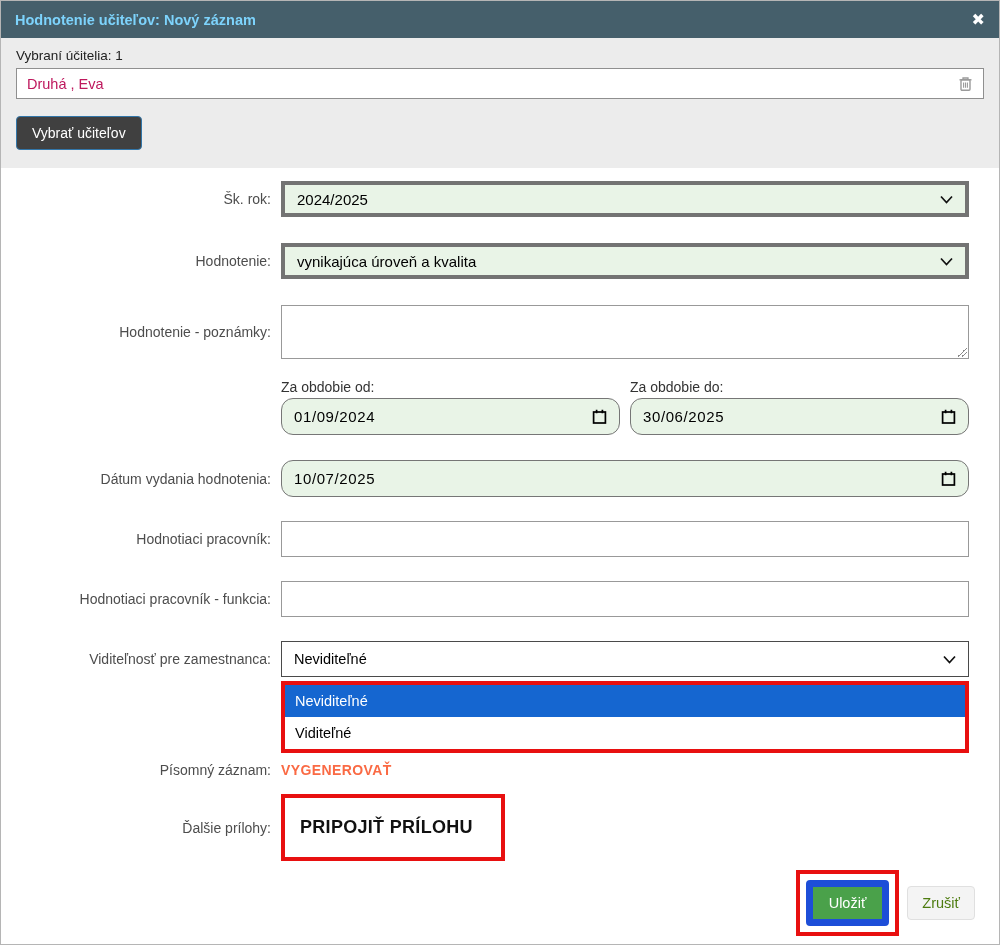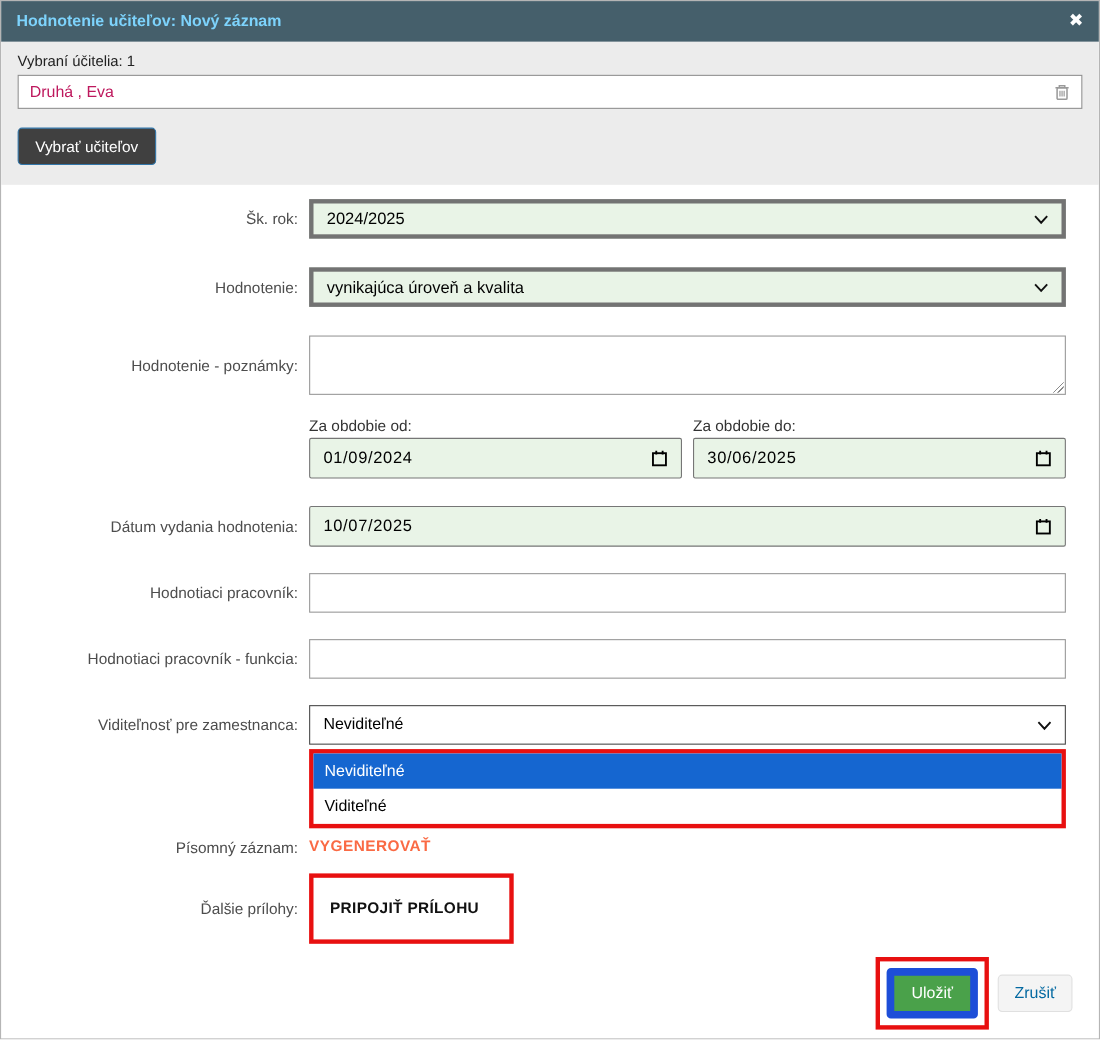--- a/index.html
+++ b/index.html
@@ -42,44 +42,44 @@
   .txtarea{background:#fff;border:1px solid #999;height:54px;position:relative;box-sizing:border-box;}
   .grip{position:absolute;right:1px;bottom:1px;width:10px;height:10px;
         background:linear-gradient(135deg,transparent 0,transparent 50%,#8a8a8a 50%,#8a8a8a 57%,
         transparent 57%,transparent 70%,#8a8a8a 70%,#8a8a8a 77%,transparent 77%);}
 
   .date-pair{display:flex;gap:10px;}
   .date-col{flex:1;}
   .mini-label{font-size:14px;color:#333;margin-bottom:3px;}
   .date-input{background:#e9f4e7;border:1px solid #767676;height:37px;display:flex;
               align-items:center;padding:0 12px;font-size:15px;color:#000;box-sizing:border-box;
-              letter-spacing:0.6px;border-radius:2px;}
+              letter-spacing:0.6px;border-radius:12px;}
   .date-input .val{flex:1;}
   .input-white{background:#fff;border:1px solid #999;height:36px;box-sizing:border-box;}
 
   
   .dd-row{display:flex;margin-top:-20px;margin-bottom:6px;}
   .dd-spacer{width:280px;flex:0 0 280px;}
   .dd-box{flex:1;border:4px solid #e81010;background:#fff;}
   .dd-option{height:32px;display:flex;align-items:center;padding:0 10px;font-size:14.5px;color:#000;}
   .dd-option.selected{background:#1566d0;color:#fff;}
 
   .action-orange{color:#fa6a44;font-weight:bold;font-size:14px;letter-spacing:0.4px;cursor:pointer;}
   .attach-box{border:4px solid #e81010;display:inline-block;padding:19px 28px 19px 15px;}
-  .attach-label{font-weight:bold;font-size:14px;color:#111;letter-spacing:0.3px;cursor:pointer;}
+  .attach-label{font-weight:bold;font-size:18px;color:#111;letter-spacing:0.3px;cursor:pointer;}
   .row-pisomny{margin-bottom:15px;margin-top:8px;}
   .row-prilohy{margin-bottom:0;}
 
   
   .footer{flex:0 0 auto;display:flex;justify-content:flex-end;align-items:center;
           padding:0 24px 8px 0;}
   .save-wrap{border:4px solid #e81010;padding:6px;display:inline-block;}
   .btn-green{background:#4aa14a;border:7px solid #1d4ed8;color:#fff;font-size:14.5px;
              padding:8px 16px;border-radius:4px;cursor:pointer;font-family:inherit;}
-  .btn-light{background:#f4f4f4;border:1px solid #e0e0e0;color:#0369a1;font-size:14.5px;
+  .btn-light{background:#f4f4f4;border:1px solid #e0e0e0;color:#4d7c0f;font-size:14.5px;
              padding:8px 14px;border-radius:4px;cursor:pointer;margin-left:8px;font-family:inherit;}
   svg{display:block;}
 </style>
 </head>
 <body>
 
 <div class="modal">
 
   <div class="titlebar">
     <span class="title">Hodnotenie učiteľov: Nový záznam</span>

